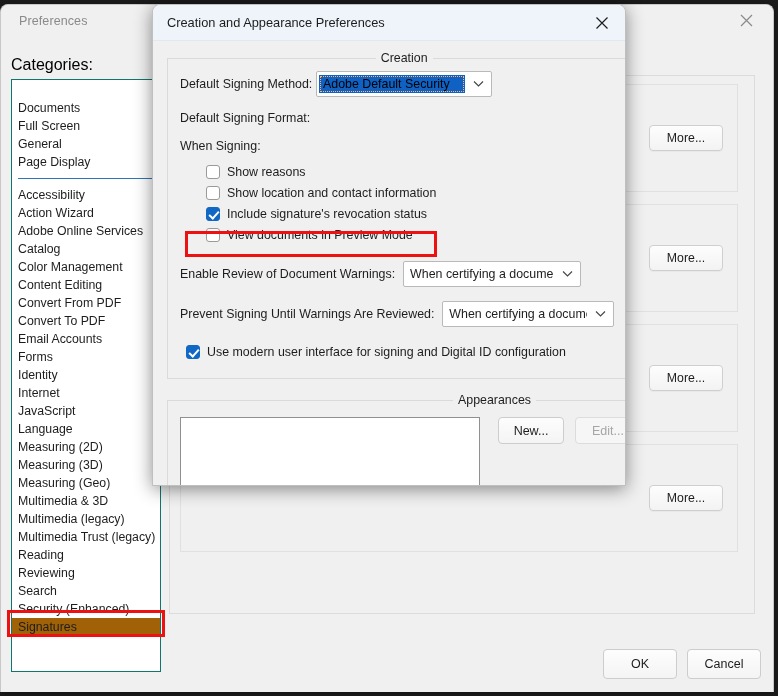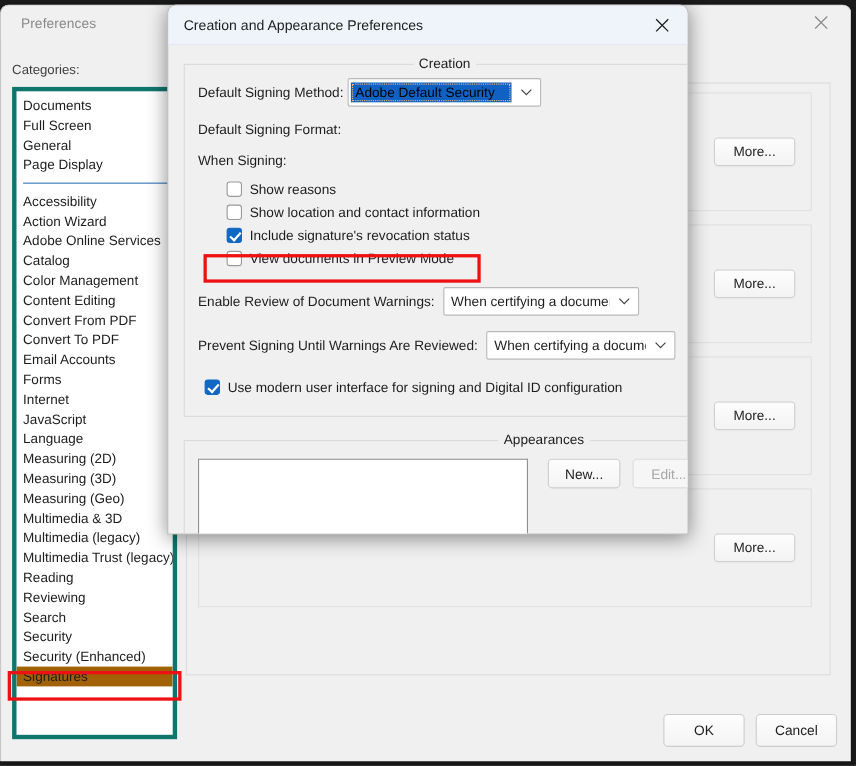--- a/index.html
+++ b/index.html
@@ -51,31 +51,31 @@
     color: #8a8a8a;
     font-size: 15px;
   }
   .prefs-close svg { display: block; }
 
   .prefs-body { position: relative; height: calc(100% - 32px); }
 
   .cat-label {
     position: absolute;
     left: 10px; top: 19px;
-    font-size: 12px;
-    color: #404040;
+    font-size: 16px;
+    color: #000000;
   }
   .cat-list {
     position: absolute;
     left: 10px; top: 42px;
     width: 150px; height: 593px;
     background: #ffffff;
-    border: 4px solid #0f766e;
+    border: 1px solid #0f766e;
     overflow: hidden;
-    padding-top: 4px;
+    padding-top: 19px;
   }
   .cat-item {
     height: 18px;
     line-height: 18px;
     padding-left: 6px;
     font-size: 12.3px;
     color: #1d1d1d;
     white-space: nowrap;
   }
   .cat-item.selected {
@@ -342,33 +342,33 @@
             <div class="cat-item">Accessibility</div>
             <div class="cat-item">Action Wizard</div>
             <div class="cat-item">Adobe Online Services</div>
             <div class="cat-item">Catalog</div>
             <div class="cat-item">Color Management</div>
             <div class="cat-item">Content Editing</div>
             <div class="cat-item">Convert From PDF</div>
             <div class="cat-item">Convert To PDF</div>
             <div class="cat-item">Email Accounts</div>
             <div class="cat-item">Forms</div>
+            <div class="cat-item">Identity</div>
             <div class="cat-item">Internet</div>
             <div class="cat-item">JavaScript</div>
             <div class="cat-item">Language</div>
             <div class="cat-item">Measuring (2D)</div>
             <div class="cat-item">Measuring (3D)</div>
             <div class="cat-item">Measuring (Geo)</div>
             <div class="cat-item">Multimedia &amp; 3D</div>
             <div class="cat-item">Multimedia (legacy)</div>
             <div class="cat-item">Multimedia Trust (legacy)</div>
             <div class="cat-item">Reading</div>
             <div class="cat-item">Reviewing</div>
             <div class="cat-item">Search</div>
-            <div class="cat-item">Security</div>
             <div class="cat-item">Security (Enhanced)</div>
             <div class="cat-item selected">Signatures</div>
           </div>
       </div>
 
       <div class="bg-panels">
         <div class="bg-outer">
           <div class="bg-group" style="top:8px;height:108px;">
             <div class="more-btn">More...</div>
           </div>

